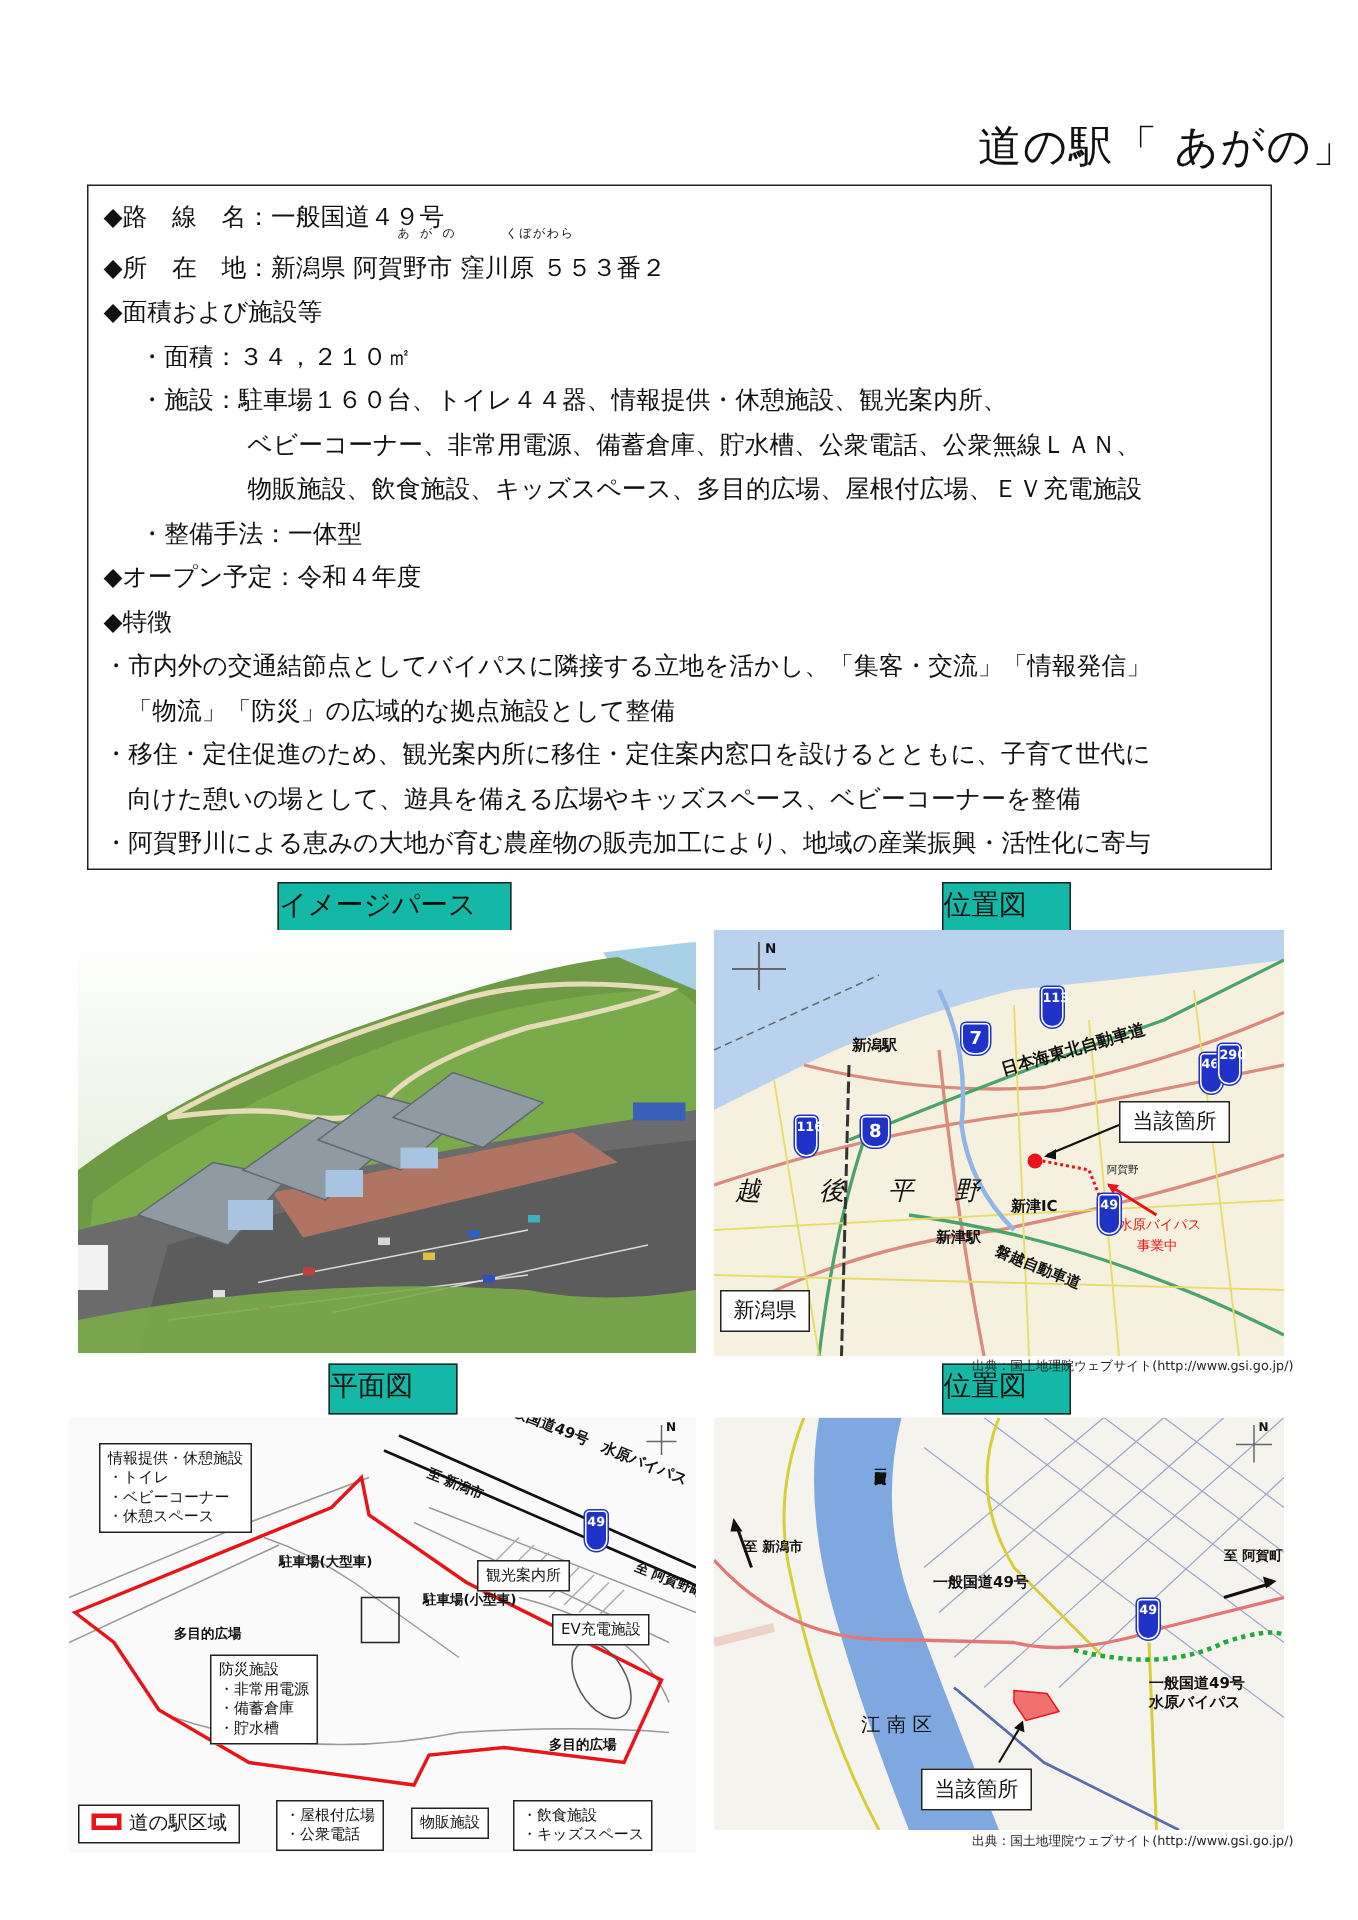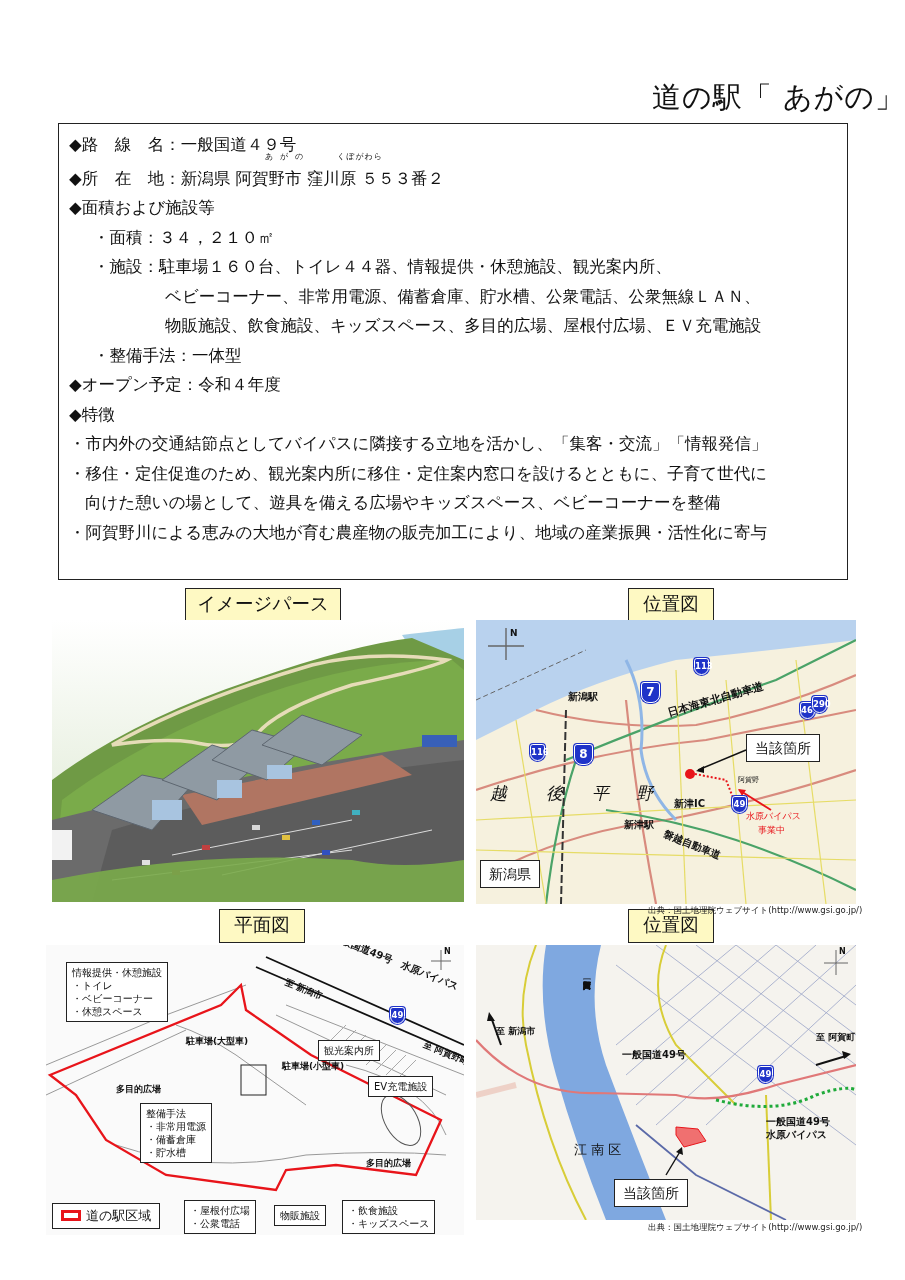--- a/index.html
+++ b/index.html
@@ -16,33 +16,33 @@
     position: absolute; left: 58px; top: 123px; width: 790px; height: 457px;
     border: 1.5px solid #222; padding: 6px 0 0 10px;
   }
   .line { position: relative; font-size: 16.5px; height: 29.5px; line-height: 29.5px; white-space: nowrap; }
   .line.ruby { margin-top: 4px; }
   .ind1 { padding-left: 24px; }
   .ind2 { padding-left: 96px; font-family: Liberation Serif, serif; }
   .ind3 { padding-left: 16px; }
   .furi { position: absolute; top: -12px; font-size: 8px; line-height: 10px; letter-spacing: 1px; font-family: Liberation Mono, monospace; }
   .sec-label {
-    position: absolute; border: 1.5px solid #222; background: #fef9c3;
-    font-size: 18.5px; text-align: center; line-height: 30px; height: 34px;
+    position: absolute; border: 1.5px solid #222; background: #14b8a6;
+    font-size: 18.5px; line-height: 30px; height: 34px;
   }
   .panel { position: absolute; overflow: hidden; }
   .credit { position: absolute; font-size: 8.5px; color: #222; white-space: nowrap; }
   .callout {
     position: absolute; background: #fff; border: 1.3px solid #222; font-size: 10px;
     line-height: 13px; padding: 3px 5px; white-space: nowrap;
   }
   .callout.big { font-size: 14px; line-height: 26px; padding: 0 8px; }
   .maplabel { position: absolute; font-size: 10px; font-weight: bold; white-space: nowrap; }
   .shield {
-    position: absolute; width: 15px; height: 17px; background: #1f33c8; color: #fff;
+    position: absolute; width: 15px; height: 27px; background: #1f33c8; color: #fff;
     border: 1.5px solid #fff; border-radius: 3px 3px 8px 8px; font-size: 8.5px; font-weight: bold;
     text-align: center; line-height: 15px; box-shadow: 0 0 0 1px #1f33c8;
   }
   .shield.lg { width: 19px; height: 21px; font-size: 12px; line-height: 19px; }
   svg { display: block; }
 </style>
 </head>
 <body>
 
 <div class="title">道の駅「 あがの」</div>
@@ -58,20 +58,21 @@
   </div>
   <div class="line">◆面積および施設等</div>
   <div class="line ind1">・面積：３４，２１０㎡</div>
   <div class="line ind1">・施設：駐車場１６０台、トイレ４４器、情報提供・休憩施設、観光案内所、</div>
   <div class="line ind2">ベビーコーナー、非常用電源、備蓄倉庫、貯水槽、公衆電話、公衆無線ＬＡＮ、</div>
   <div class="line ind2">物販施設、飲食施設、キッズスペース、多目的広場、屋根付広場、ＥＶ充電施設</div>
   <div class="line ind1">・整備手法：一体型</div>
   <div class="line">◆オープン予定：令和４年度</div>
   <div class="line">◆特徴</div>
   <div class="line">・市内外の交通結節点としてバイパスに隣接する立地を活かし、「集客・交流」「情報発信」</div>
+  <div class="line ind3">「物流」「防災」の広域的な拠点施設として整備</div>
   <div class="line">・移住・定住促進のため、観光案内所に移住・定住案内窓口を設けるとともに、子育て世代に</div>
   <div class="line ind3">向けた憩いの場として、遊具を備える広場やキッズスペース、ベビーコーナーを整備</div>
   <div class="line">・阿賀野川による恵みの大地が育む農産物の販売加工により、地域の産業振興・活性化に寄与</div>
 </div>
 
 <div class="sec-label" style="left:185px;top:588px;width:156px;">イメージパース</div>
 <div class="sec-label" style="left:628px;top:588px;width:86px;">位置図</div>
 <div class="sec-label" style="left:219px;top:909px;width:86px;">平面図</div>
 <div class="sec-label" style="left:628px;top:909px;width:86px;">位置図</div>
 
@@ -227,21 +228,21 @@
   <span class="maplabel" style="left:70px;top:138px;font-size:9px;">多目的広場</span>
   <span class="maplabel" style="left:320px;top:212px;font-size:9px;">多目的広場</span>
 
   <div class="callout" style="left:20px;top:17px;">
     <div>情報提供・休憩施設</div>
     <div>・トイレ</div>
     <div>・ベビーコーナー</div>
     <div>・休憩スペース</div>
   </div>
   <div class="callout" style="left:94px;top:158px;">
-    <div>整備手法</div>
+    <div>防災施設</div>
     <div>・非常用電源</div>
     <div>・備蓄倉庫</div>
     <div>・貯水槽</div>
   </div>
   <div class="callout" style="left:272px;top:95px;">観光案内所</div>
   <div class="callout" style="left:322px;top:131px;">EV充電施設</div>
   <div class="callout" style="left:138px;top:255px;">
     <div>・屋根付広場</div>
     <div>・公衆電話</div>
   </div>

